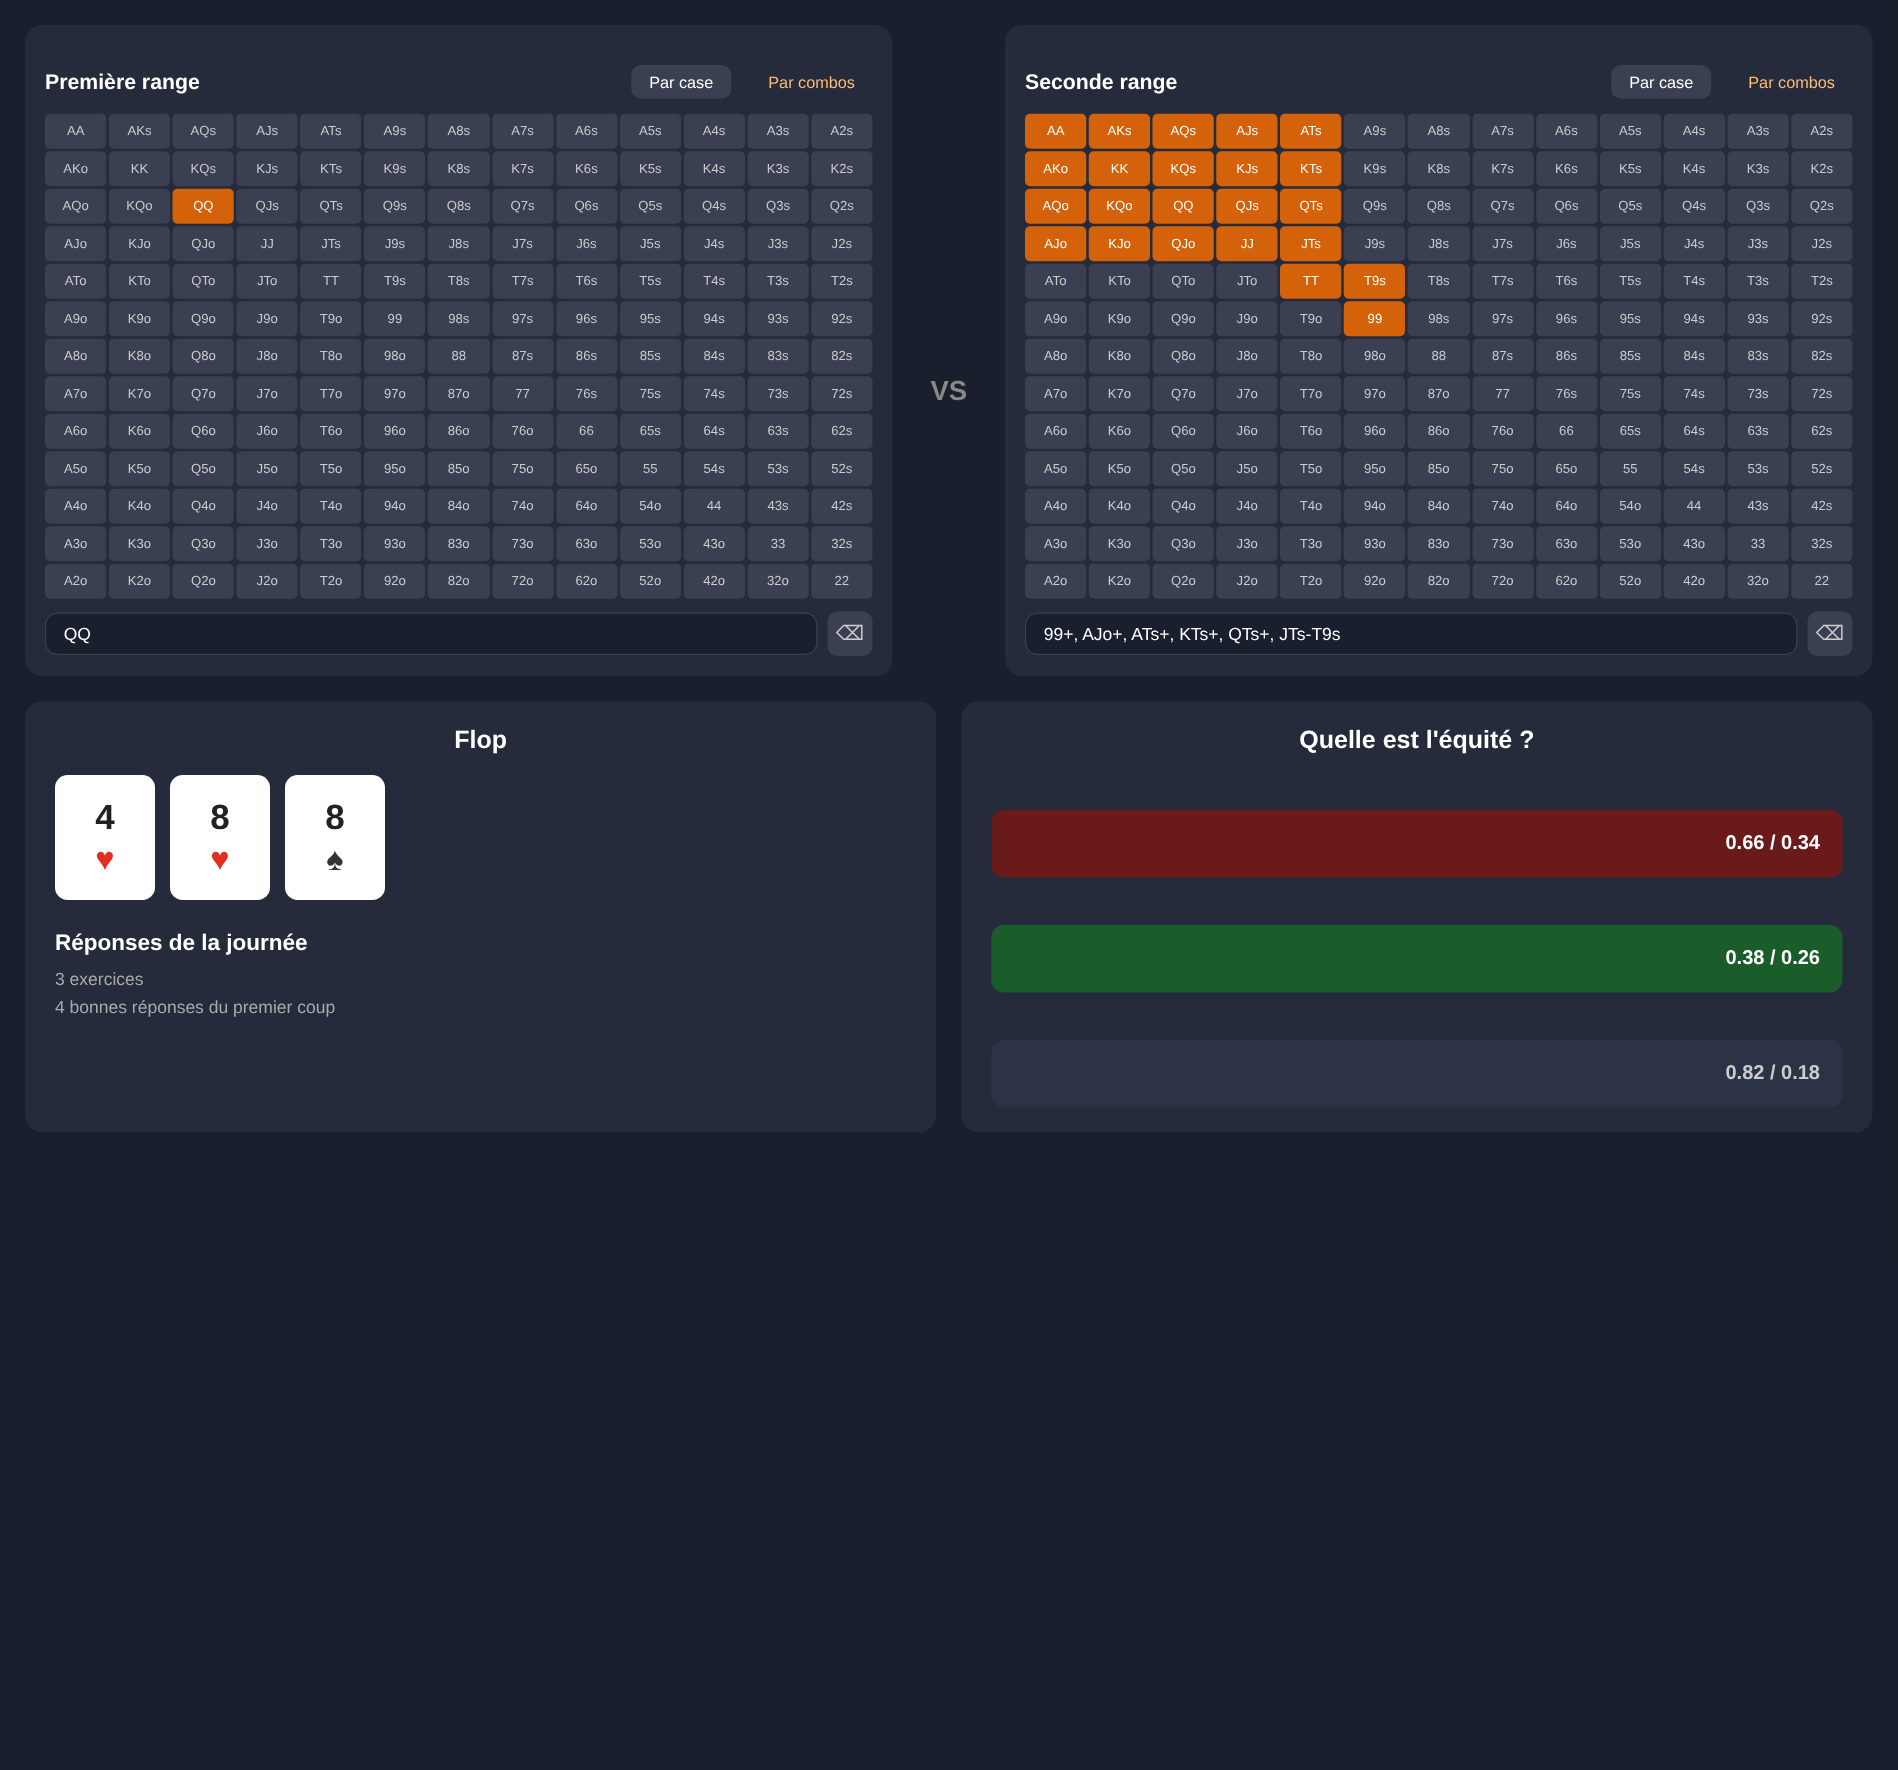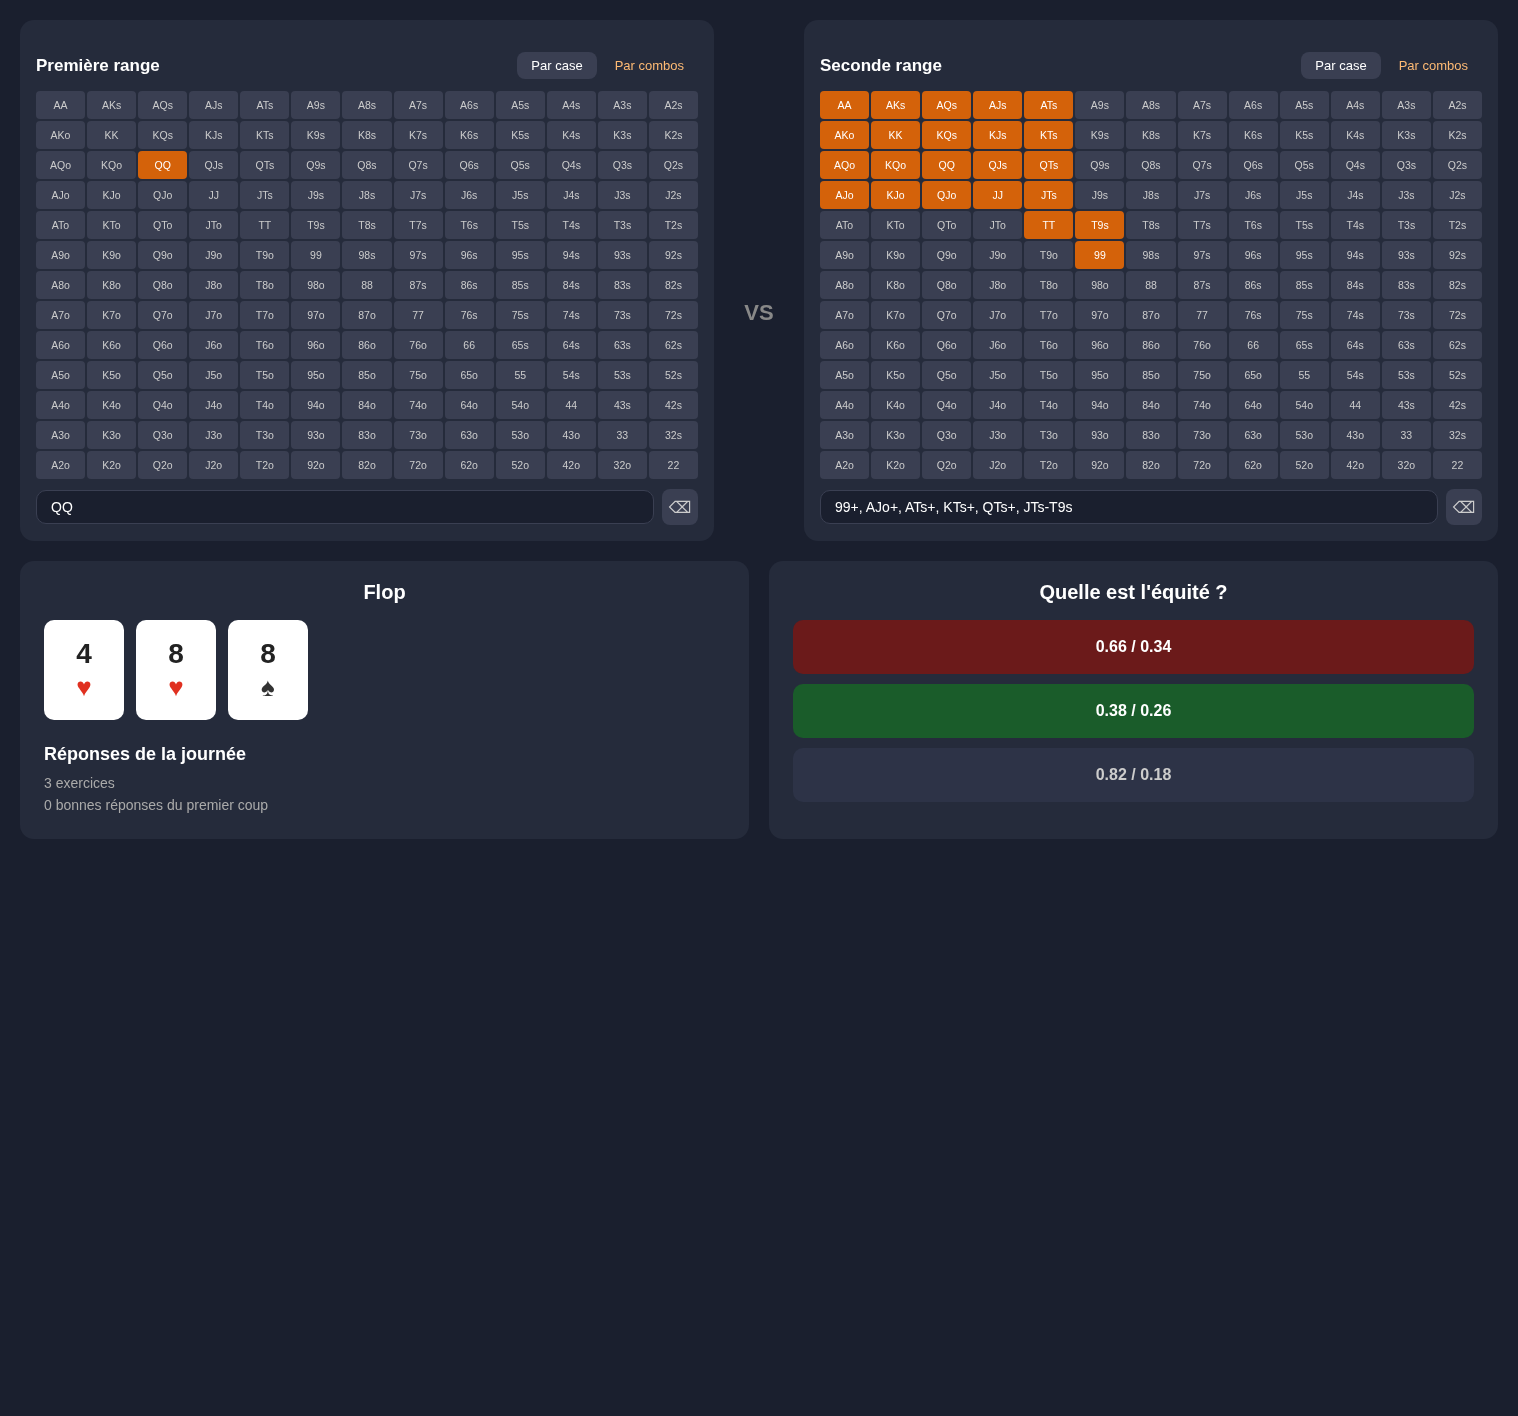--- a/index.html
+++ b/index.html
@@ -51,21 +51,21 @@
     }
 
     .panel-title {
       font-size: 17px;
       font-weight: 700;
       color: #fff;
     }
 
     .tab-group {
       display: flex;
-      gap: 4px;
+      gap: 16px;
       background: transparent;
     }
 
     .tab-btn {
       padding: 6px 14px;
       border-radius: 8px;
       border: none;
       cursor: pointer;
       font-size: 13px;
       font-weight: 500;
@@ -221,21 +221,22 @@
     }
 
     .equity-btn {
       border-radius: 10px;
       border: none;
       padding: 18px;
       font-size: 16px;
       font-weight: 600;
       cursor: pointer;
       color: #fff;
-      text-align: center;
+      text-align: right;
+      margin-top: 28px;
     }
 
     .equity-btn.red-dark { background: #6b1a1a; }
     .equity-btn.green-dark { background: #1a5c2a; }
     .equity-btn.neutral { background: #2d3347; color: #ccc; }
   </style>
 </head>
 <body>
 
 <div class="main-layout">
@@ -629,21 +630,21 @@
             <span class="suit hearts">♥</span>
           </div>
           <div class="card">
             <span>8</span>
             <span class="suit spades">♠</span>
           </div>
         </div>
       <div class="daily-section">
         <div class="daily-title">Réponses de la journée</div>
         <div class="daily-stat">3 exercices</div>
-        <div class="daily-stat">0 bonnes réponses du premier coup</div>
+        <div class="daily-stat">4 bonnes réponses du premier coup</div>
       </div>
     </div>
 
     <div class="bottom-panel equity-panel">
       <div class="section-title">Quelle est l'équité ?</div>
       <div class="equity-buttons" id="equity-buttons">
           <button class="equity-btn red-dark">0.66 / 0.34</button>
           <button class="equity-btn green-dark">0.38 / 0.26</button>
           <button class="equity-btn neutral">0.82 / 0.18</button>
         </div>

